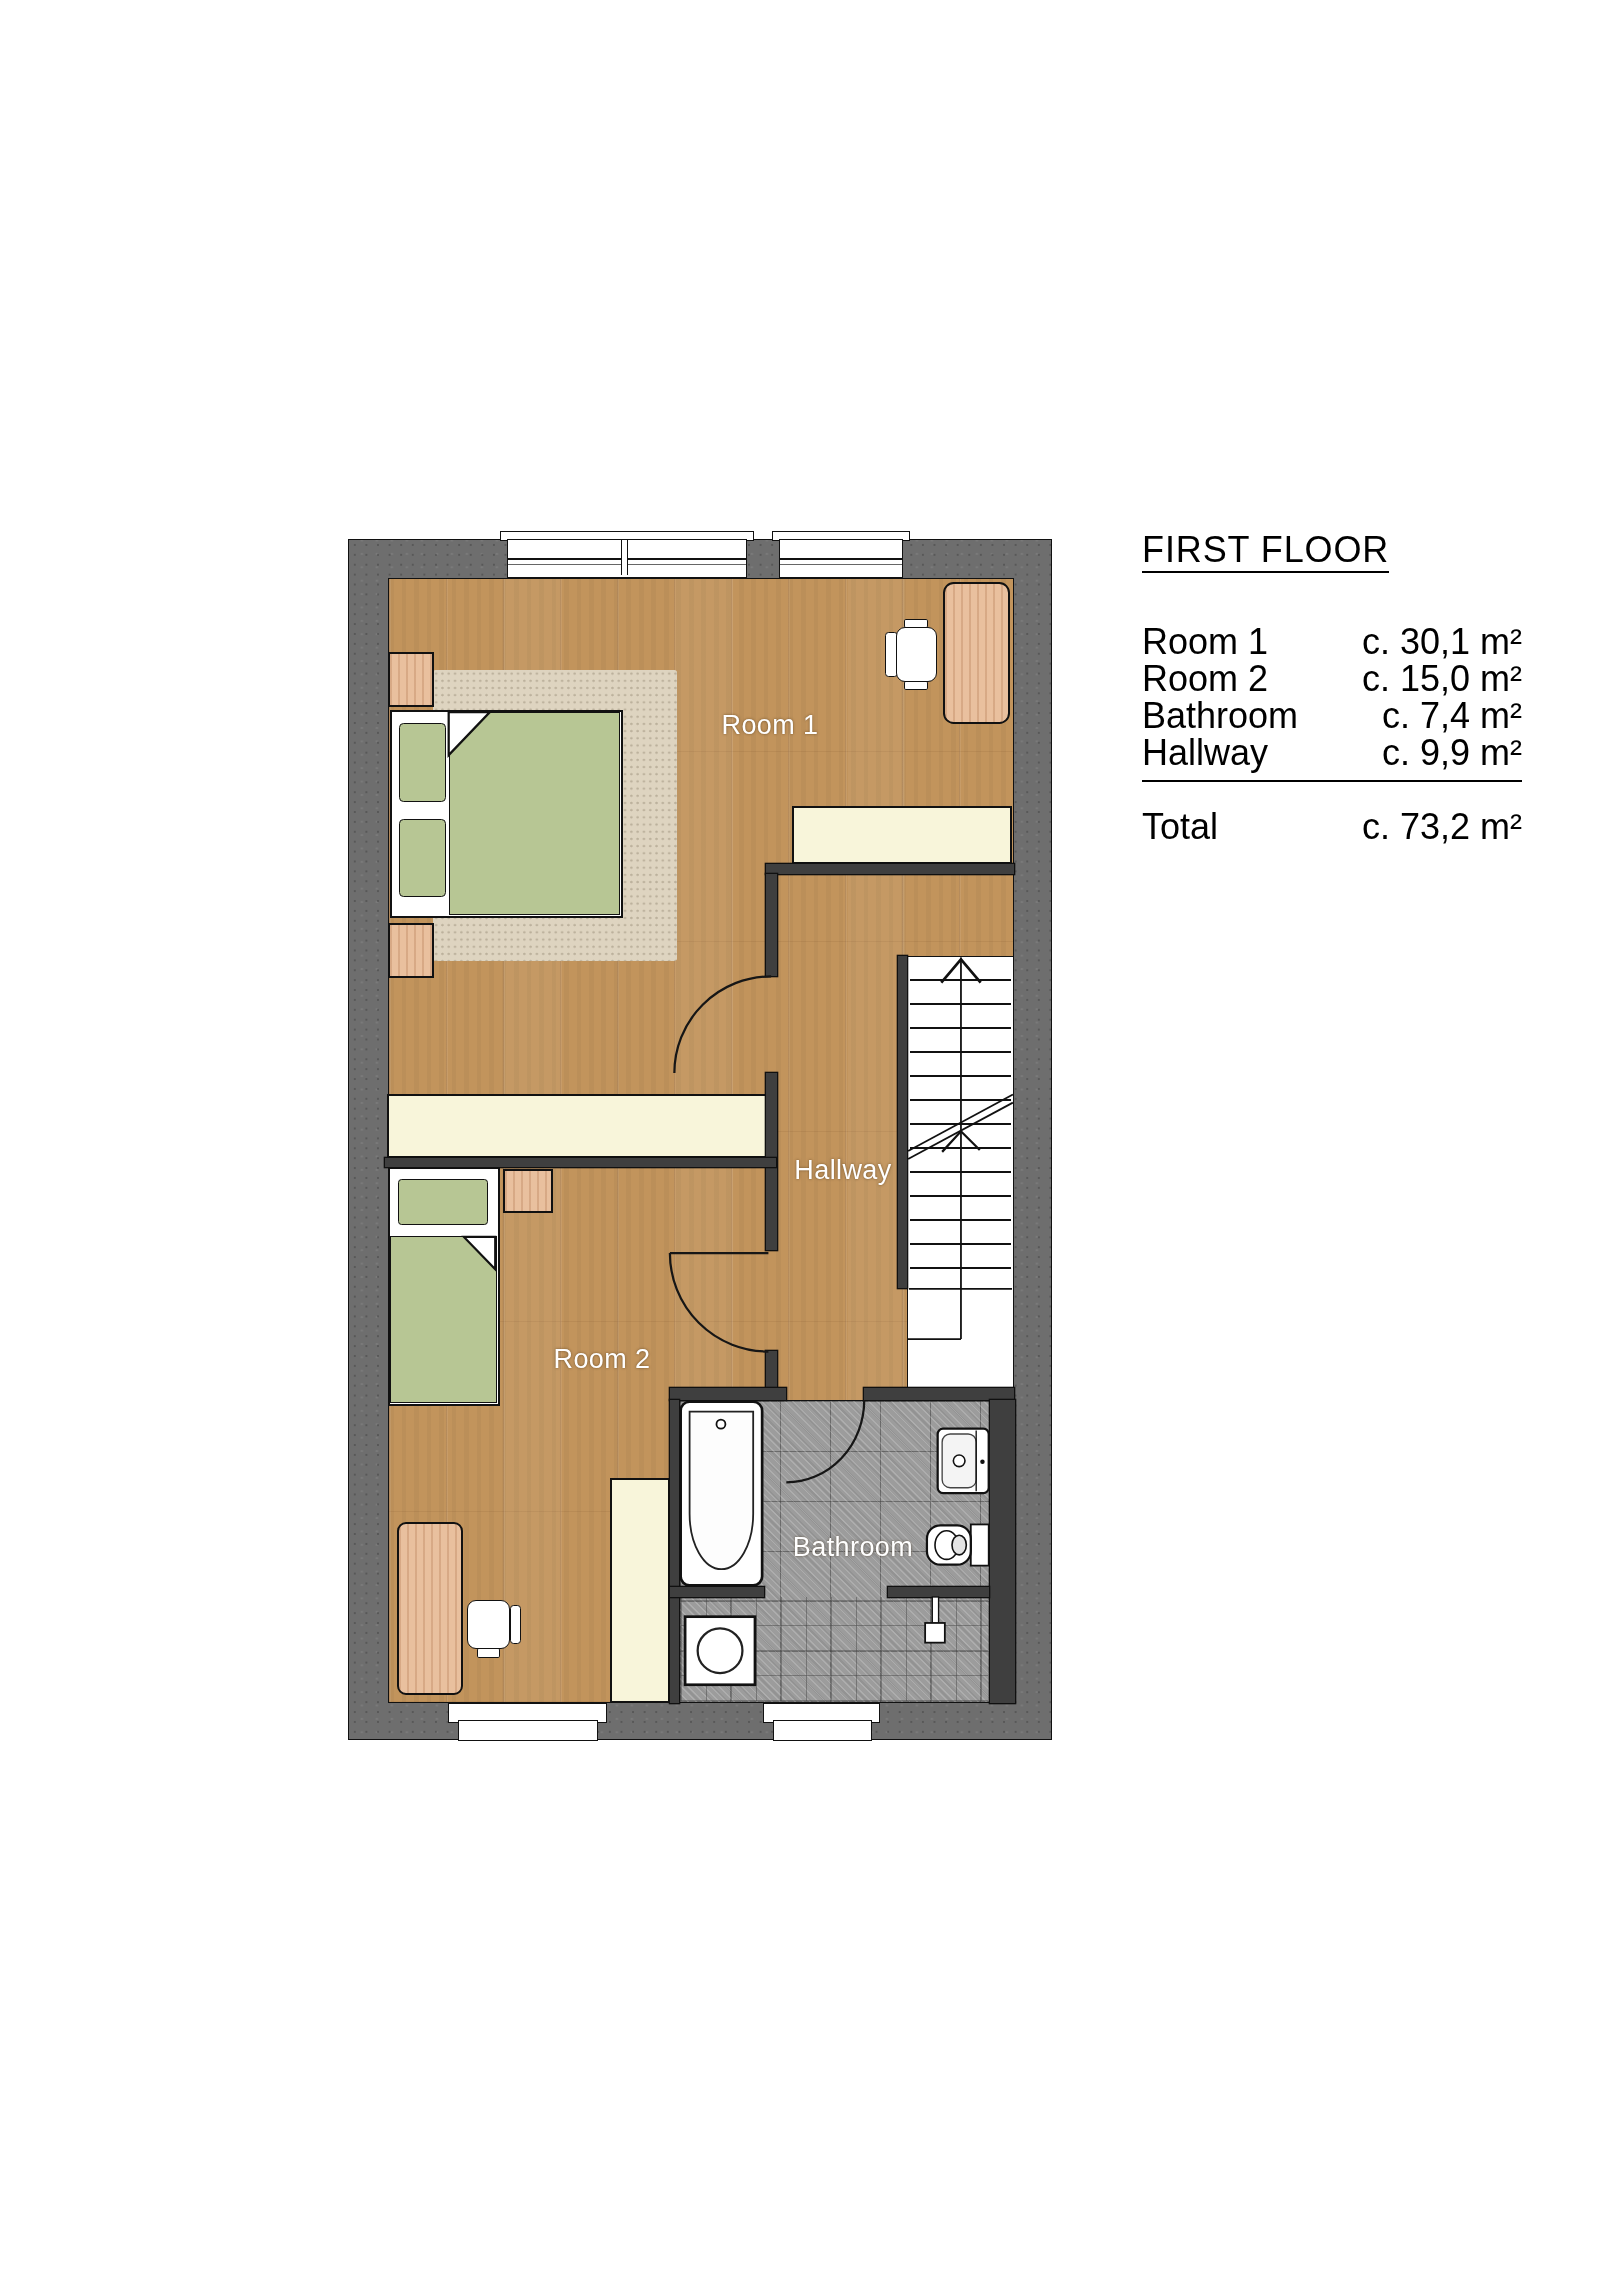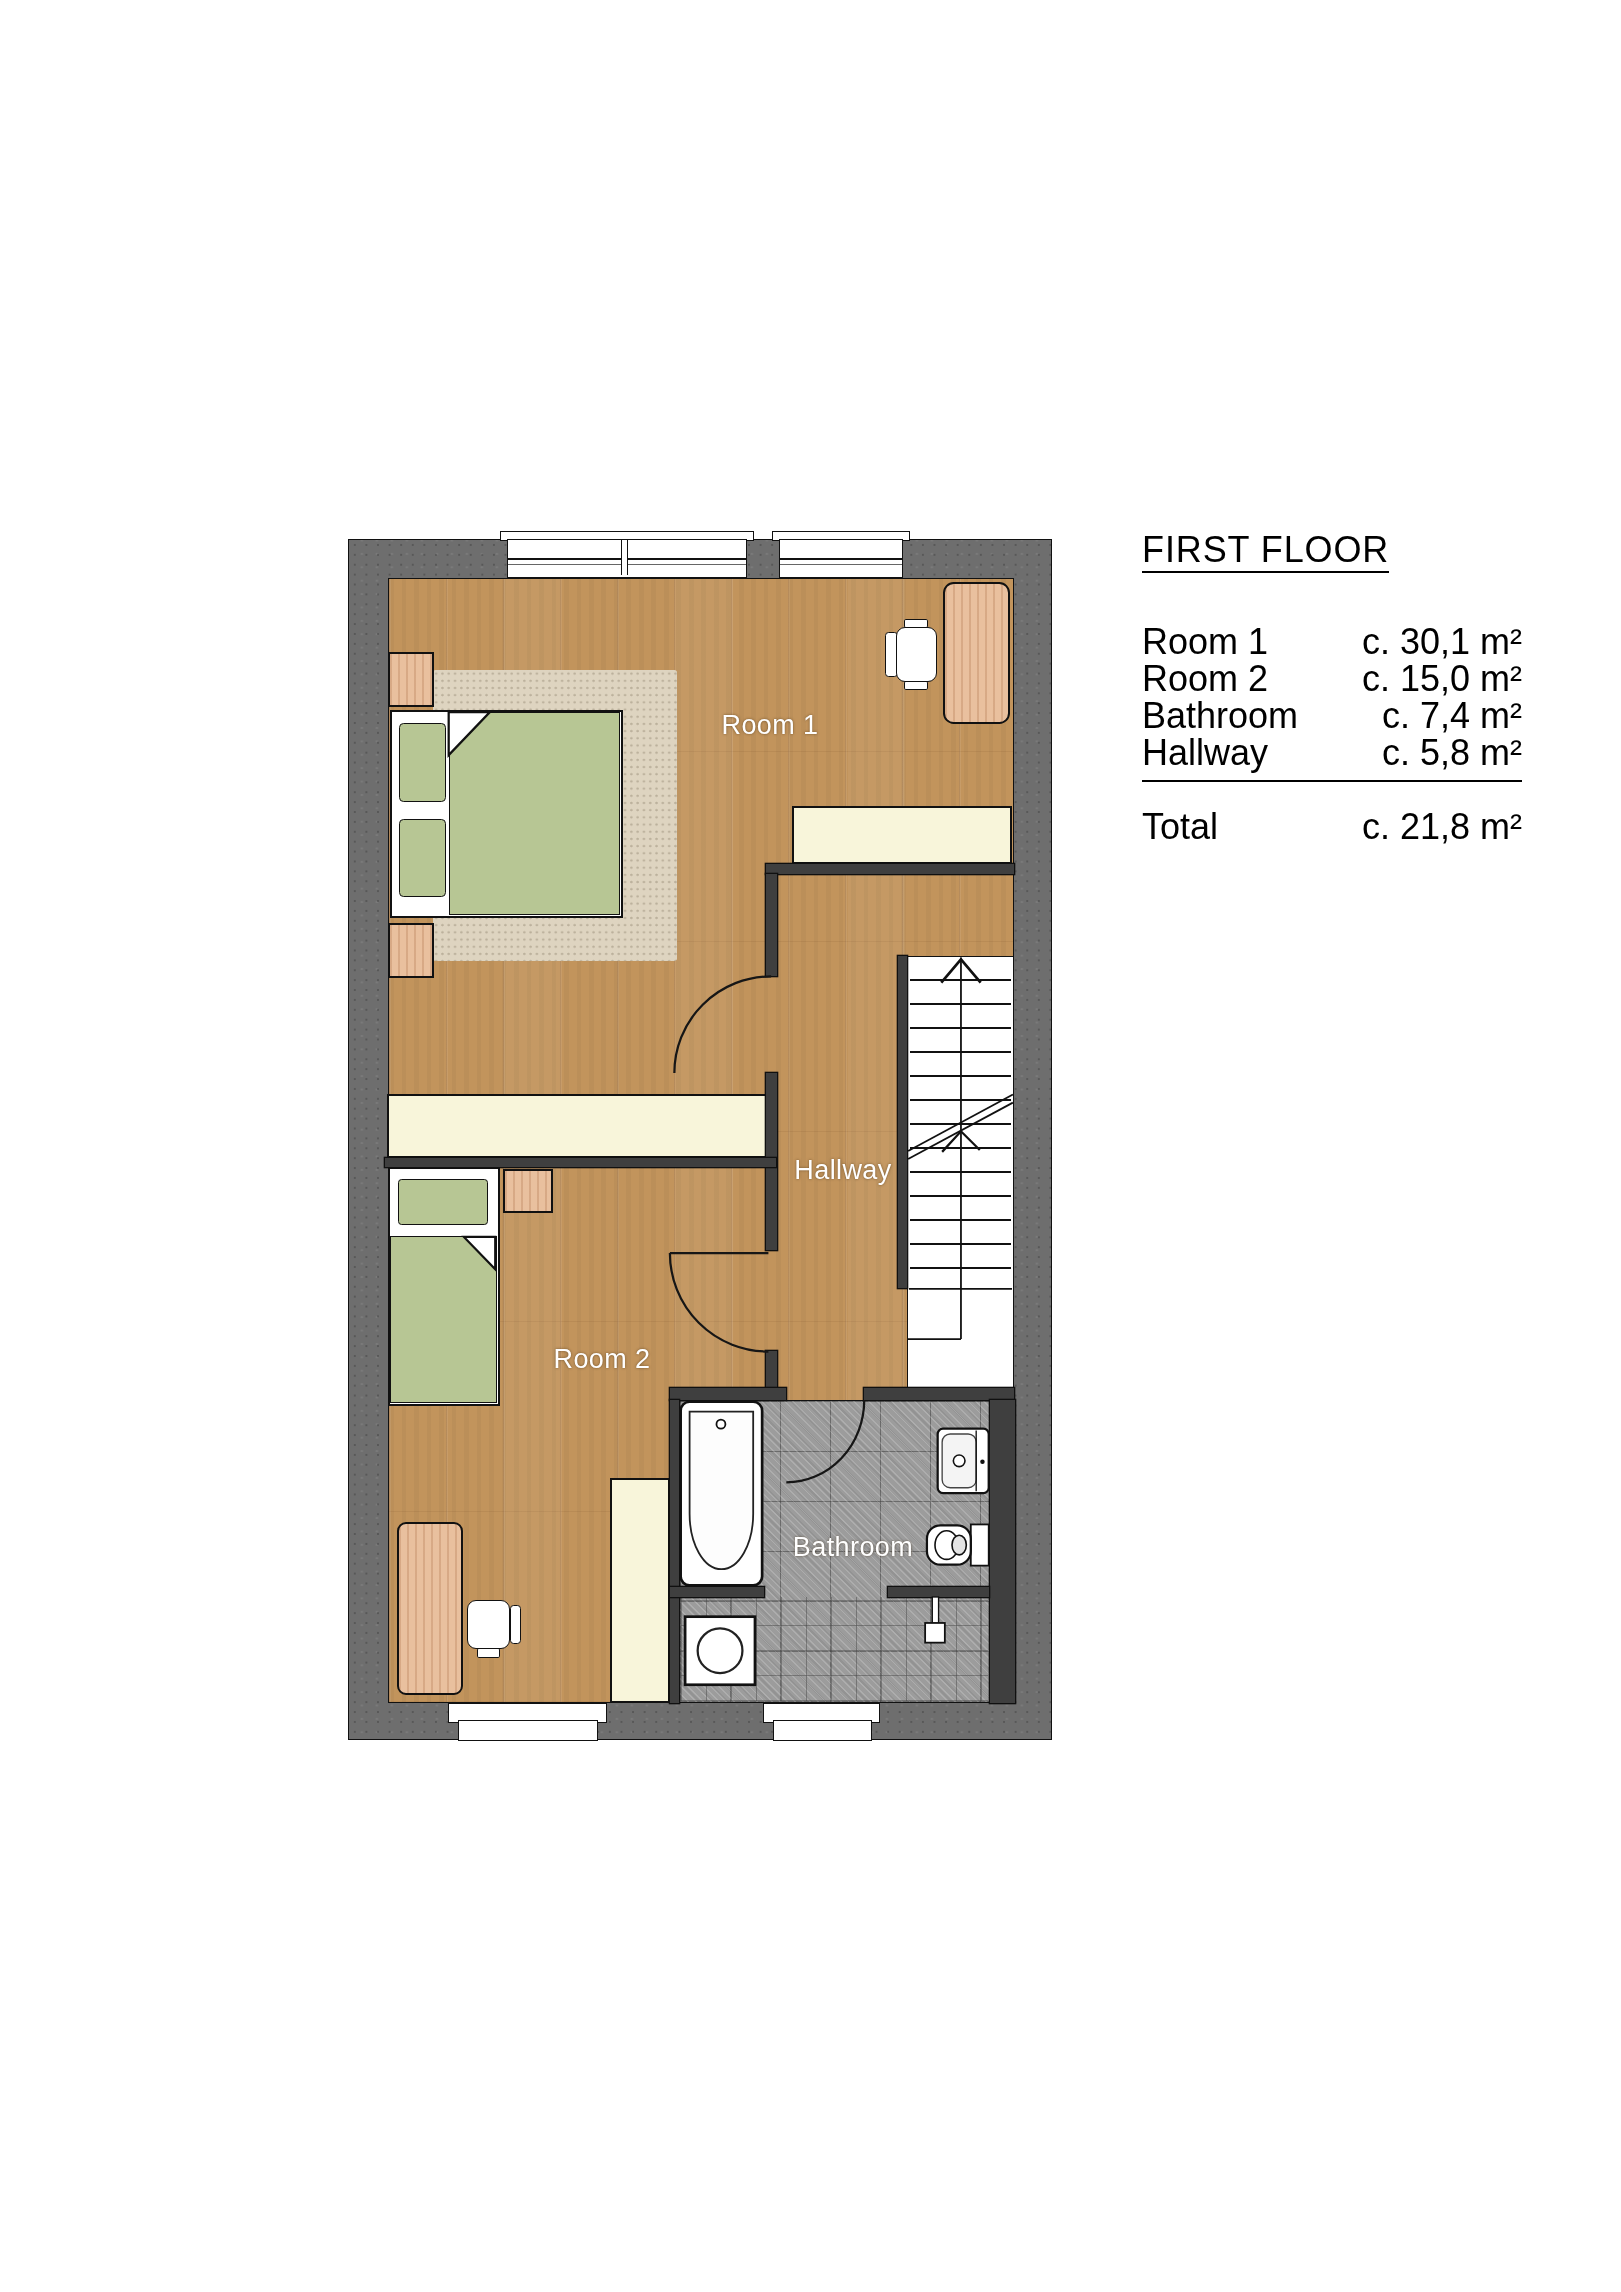--- a/index.html
+++ b/index.html
@@ -216,22 +216,22 @@
     <div class="legend-row">
       <span>Room 2</span>
       <span>c. 15,0 m²</span>
     </div>
     <div class="legend-row">
       <span>Bathroom</span>
       <span>c. 7,4 m²</span>
     </div>
     <div class="legend-row">
       <span>Hallway</span>
-      <span>c. 5,8 m²</span>
+      <span>c. 9,9 m²</span>
     </div>
   </div>
   <div class="legend-div"></div>
   <div class="legend-total">
     <span>Total</span>
-    <span>c. 21,8 m²</span>
+    <span>c. 73,2 m²</span>
   </div>
 </div>
 
 
 </body></html>

